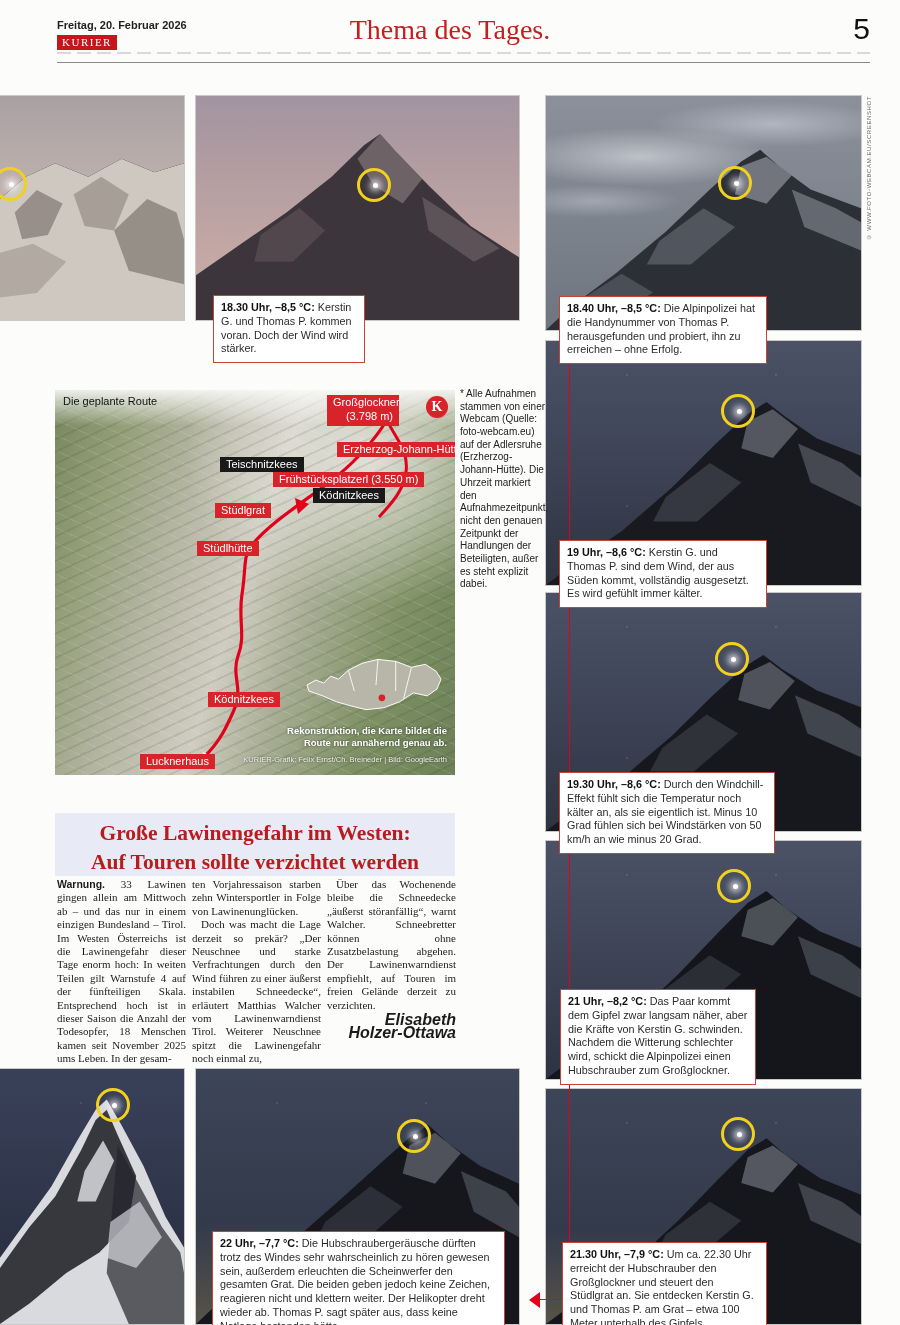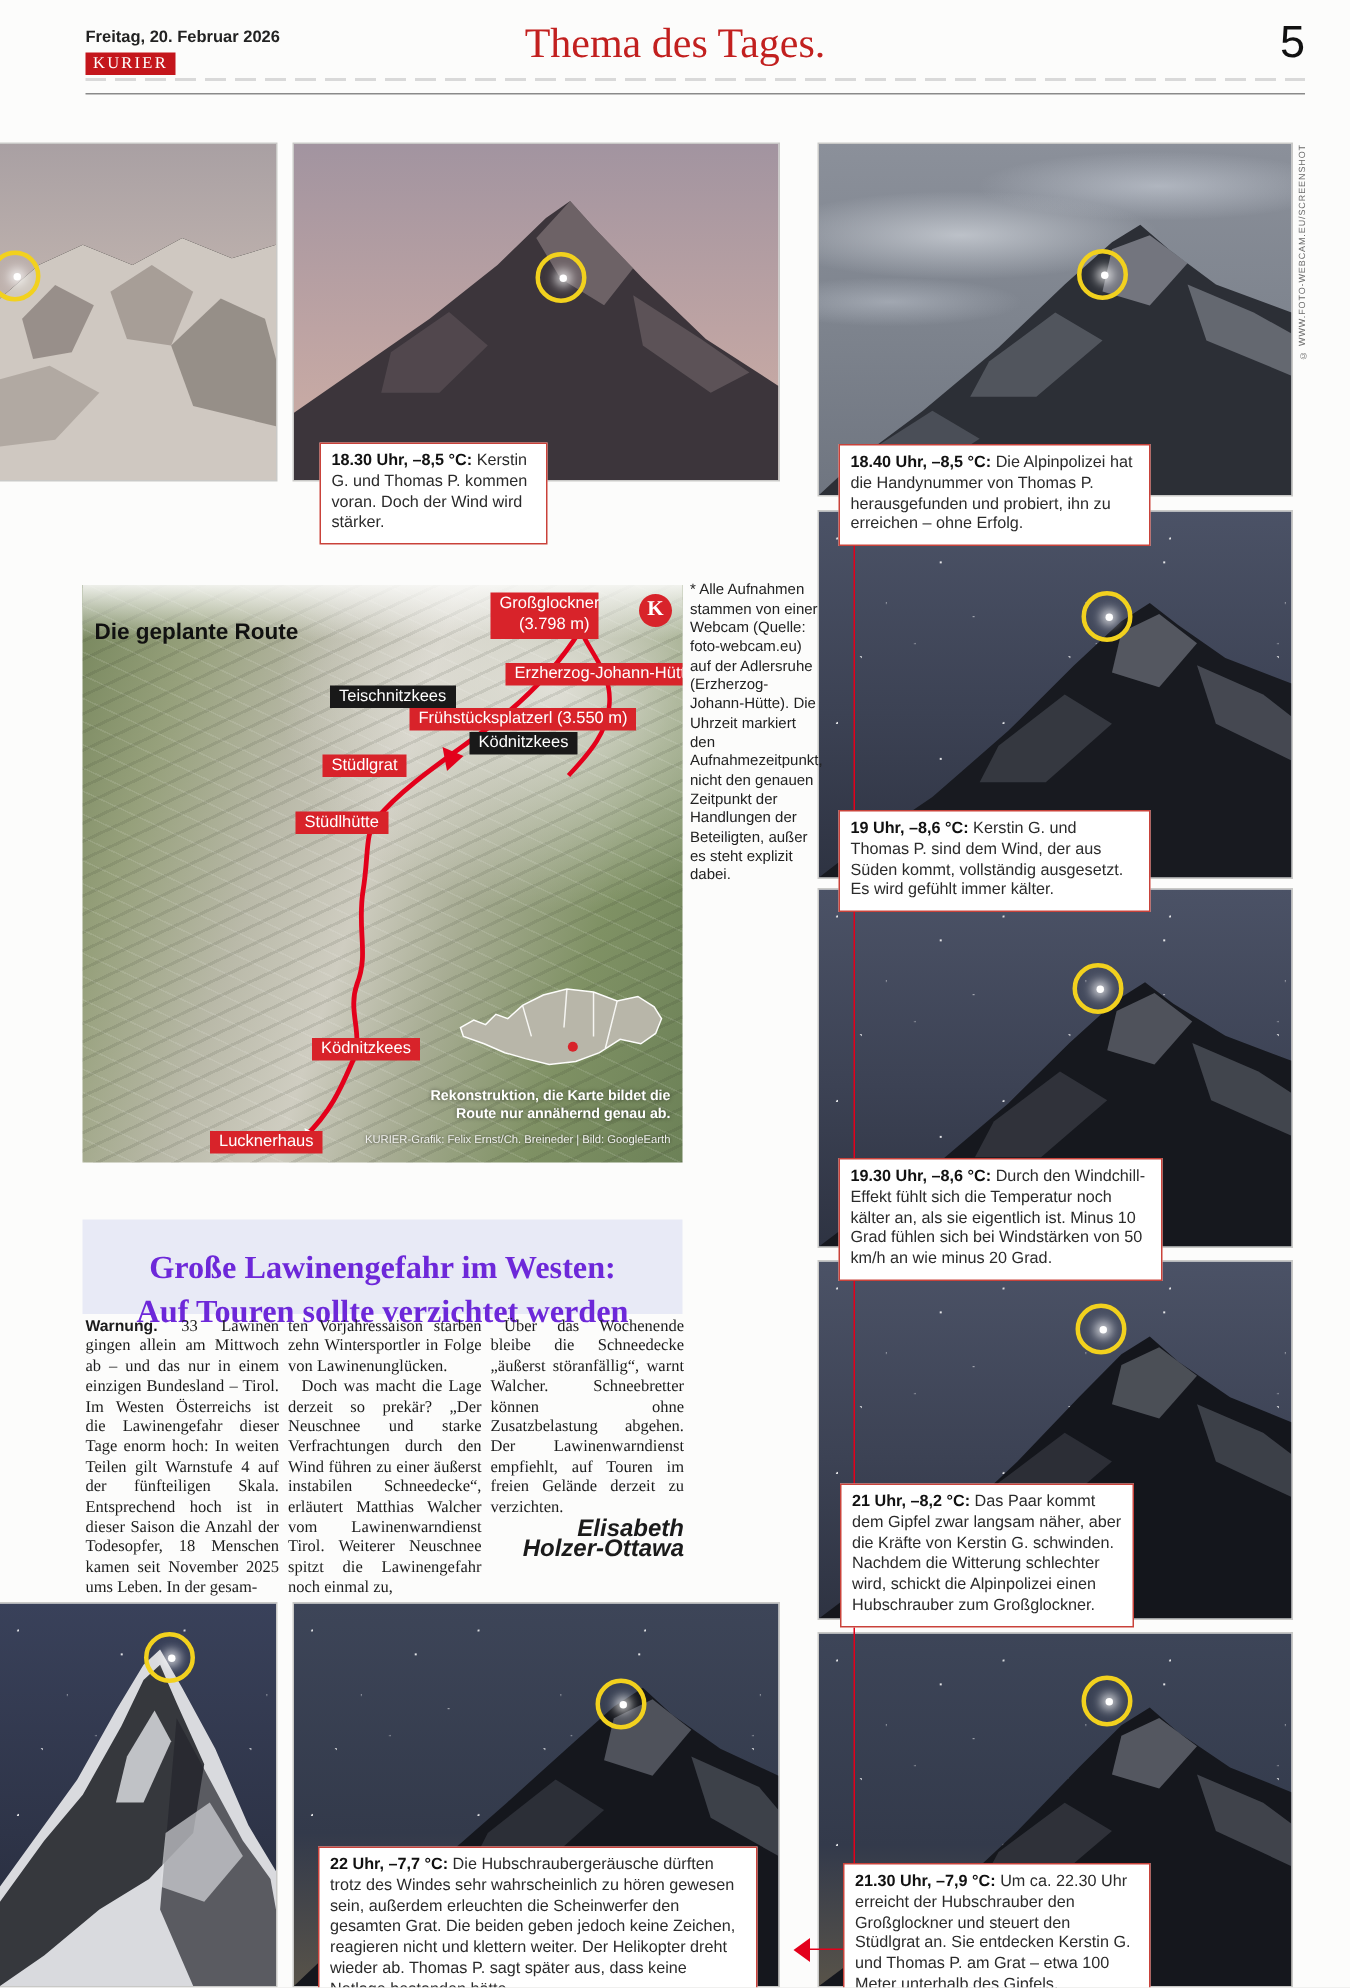--- a/index.html
+++ b/index.html
@@ -65,41 +65,41 @@
   
   #map { position:absolute; left:55px; top:390px; width:400px; height:385px; overflow:hidden; z-index:1;
     background:
       repeating-linear-gradient(155deg, rgba(35,40,28,.10) 0 2px, transparent 2px 11px),
       repeating-linear-gradient(25deg, rgba(255,255,255,.10) 0 1px, transparent 1px 14px),
       radial-gradient(65% 55% at 78% 18%, rgba(235,233,228,.85), transparent 70%),
       linear-gradient(108deg,#76865c 0%, #96a07b 16%, #b9b9a8 34%, #cfcdc1 48%, #a8ad94 62%, #7f9164 80%, #6c8157 100%); }
   #map svg.route { position:absolute; inset:0; width:100%; height:100%; }
   .map-titleband { position:absolute; left:0; top:0; right:0; height:36px;
     background:linear-gradient(180deg, rgba(250,250,248,.9), rgba(250,250,248,0)); }
-  .map-title { position:absolute; left:8px; top:23px; font-size:15px; font-weight:bold; color:#111; }
+  .map-title { position:absolute; left:8px; top:5px; font-size:11px; font-weight:normal; color:#111; }
   .map-badge { position:absolute; right:7px; top:6px; width:22px; height:22px; border-radius:50%;
     background:#d8232a; color:#fff; font-family:"Liberation Serif", serif; font-weight:bold;
     font-size:14px; text-align:center; line-height:22px; }
   .mlabel { position:absolute; color:#fff; font-size:11px; padding:1px 6px 2px; white-space:nowrap; z-index:4; }
   .mlabel.red { background:#d8232a; }
   .mlabel.blk { background:#191919; }
   .mlabel.two { text-align:right; white-space:normal; line-height:1.25; }
   .map-note { position:absolute; right:8px; bottom:26px; width:160px; text-align:right;
     color:#fff; font-size:9.5px; font-weight:bold; line-height:1.25;
     text-shadow:0 0 3px rgba(0,0,0,.55); z-index:4;margin-top:28px; }
   .map-credit { position:absolute; right:8px; bottom:11px; color:#f2f2ef; font-size:7.5px;
     text-shadow:0 0 2px rgba(0,0,0,.6); z-index:4; }
   .map-inset { position:absolute; right:12px; bottom:52px; width:138px; height:72px; z-index:3; }
   
   #webcam-note { position:absolute; left:460px; top:388px; width:86px; font-size:10px;
     line-height:1.27; color:#222; z-index:2; }
   
   #headline { position:absolute; left:55px; top:813px; width:400px; height:63px;
     background:#e8eaf6; text-align:center; font-family:"Liberation Serif", serif;
-    font-weight:bold; font-size:21.5px; line-height:1.36; color:#6d28d9; padding-top:18px; z-index:2; }
+    font-weight:bold; font-size:21.5px; line-height:1.36; color:#b91c1c; padding-top:6px; z-index:2; }
   .acol { position:absolute; top:878px; width:129px; font-family:"Liberation Serif", serif;
     font-size:11px; line-height:13.4px; text-align:justify; color:#1b1b1b; z-index:2; }
   .acol p.ind { text-indent:9px; }
   .lead { font-family:"Liberation Sans", sans-serif; font-weight:bold; font-size:10.5px; }
   .byline { font-family:"Liberation Sans", sans-serif; font-weight:bold; font-style:italic;
     text-align:right; font-size:16px; margin-top:1px; }
 </style>
 </head>
 <body>
 

